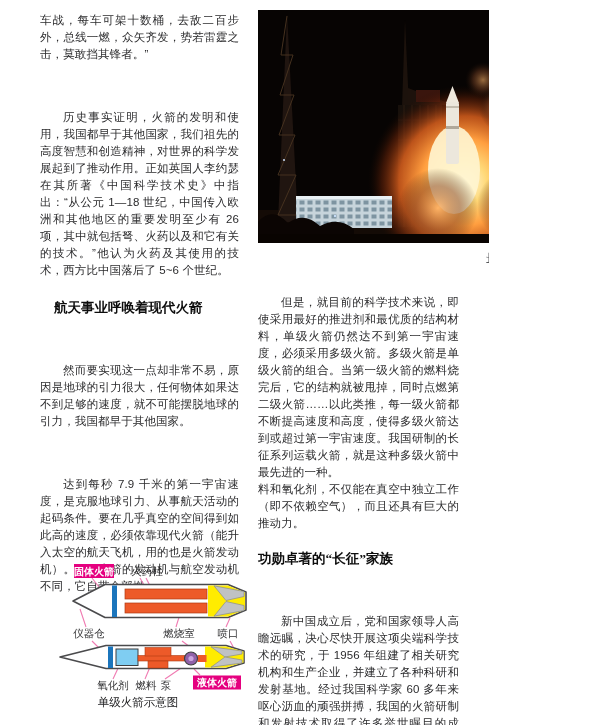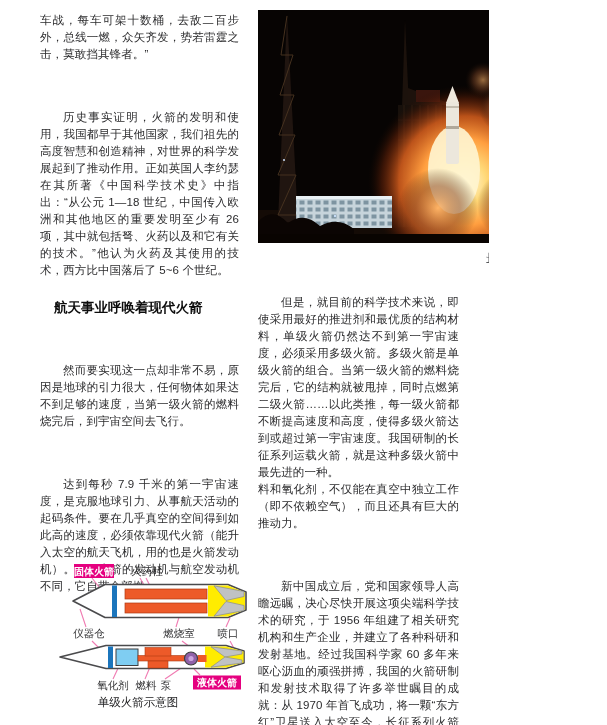--- a/index.html
+++ b/index.html
@@ -24,21 +24,21 @@
 </style>
 </head>
 <body>
 
 <div class="page">
 
   <div class="col col-left">
     <p class="body-p">车战，每车可架十数桶，去敌二百步外，总线一燃，众矢齐发，势若雷霆之击，莫敢挡其锋者。”</p>
     <p class="body-p indent">历史事实证明，火箭的发明和使用，我国都早于其他国家，我们祖先的高度智慧和创造精神，对世界的科学发展起到了推动作用。正如英国人李约瑟在其所著《中国科学技术史》中指出：“从公元 1—18 世纪，中国传入欧洲和其他地区的重要发明至少有 26 项，其中就包括弩、火药以及和它有关的技术。”他认为火药及其使用的技术，西方比中国落后了 5~6 个世纪。</p>
     <h2 class="sec-heading h-left">航天事业呼唤着现代火箭</h2>
-    <p class="body-p indent">然而要实现这一点却非常不易，原因是地球的引力很大，任何物体如果达不到足够的速度，当第一级火箭的燃料烧完后，到宇宙空间去飞行。</p>
+    <p class="body-p indent">然而要实现这一点却非常不易，原因是地球的引力很大，任何物体如果达不到足够的速度，就不可能摆脱地球的引力，我国都早于其他国家。</p>
     <p class="body-p indent">达到每秒 7.9 千米的第一宇宙速度，是克服地球引力、从事航天活动的起码条件。要在几乎真空的空间得到如此高的速度，必须依靠现代火箭（能升入太空的航天飞机，用的也是火箭发动机）。现代火箭的发动机与航空发动机不同，它自带全部燃</p>
   </div>
 
   <div class="photo-wrap">
     <svg width="340" height="233" viewBox="0 0 340 233">
       <defs>
         <radialGradient id="fireGrad" cx="50%" cy="50%" r="50%">
           <stop offset="0%" stop-color="#fffbe8"></stop>
           <stop offset="22%" stop-color="#ffd978"></stop>
           <stop offset="45%" stop-color="#ff9e3f"></stop>
@@ -115,20 +115,21 @@
       </g>
       <rect x="0" y="224" width="340" height="9" fill="#090401"></rect>
     </svg>
   </div>
 
   <div class="photo-caption">长征系列火箭第300次发射现场</div>
 
   <div class="col col-right">
     <p class="body-p indent">但是，就目前的科学技术来说，即使采用最好的推进剂和最优质的结构材料，单级火箭仍然达不到第一宇宙速度，必须采用多级火箭。多级火箭是单级火箭的组合。当第一级火箭的燃料烧完后，它的结构就被甩掉，同时点燃第二级火箭……以此类推，每一级火箭都不断提高速度和高度，使得多级火箭达到或超过第一宇宙速度。我国研制的长征系列运载火箭，就是这种多级火箭中最先进的一种。</p>
     <p class="body-p">料和氧化剂，不仅能在真空中独立工作（即不依赖空气），而且还具有巨大的推动力。</p>
+    <h2 class="sec-heading h-right">功勋卓著的“长征”家族</h2>
     <p class="body-p indent">新中国成立后，党和国家领导人高瞻远瞩，决心尽快开展这项尖端科学技术的研究，于 1956 年组建了相关研究机构和生产企业，并建立了各种科研和发射基地。经过我国科学家 60 多年来呕心沥血的顽强拼搏，我国的火箭研制和发射技术取得了许多举世瞩目的成就：从 1970 年首飞成功，将一颗“东方红”卫星送入太空至今，长征系列火箭先后有 17 型基础级火箭和 5 型上面级火箭投入使用，成功地将 506 个航天器送入预定轨道，从而证明我国现已具备发射低中高不同轨道、不同类型载荷</p>
   </div>
 
   <div class="diagram-wrap">
     <svg width="210" height="162" viewBox="0 0 210 162">
 
       <g stroke-width="1.1" fill="none" stroke="#f07bb2">
         <path d="M52,21 L59,30"></path>
         <path d="M100,21 L109,37"></path>
         <path d="M106,21 L121,50"></path>

